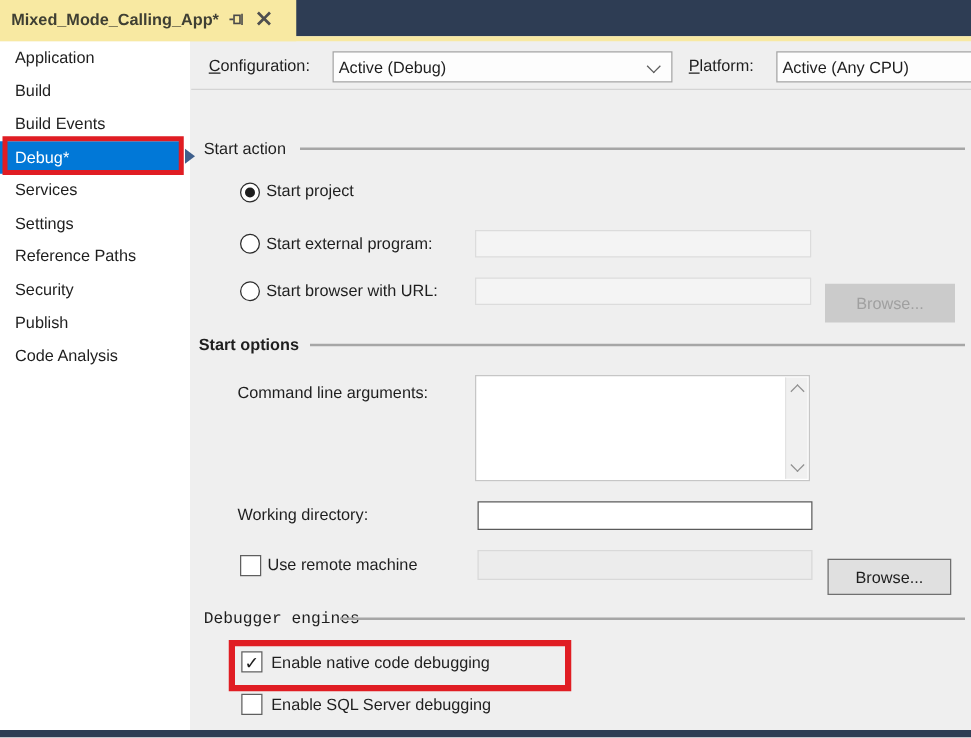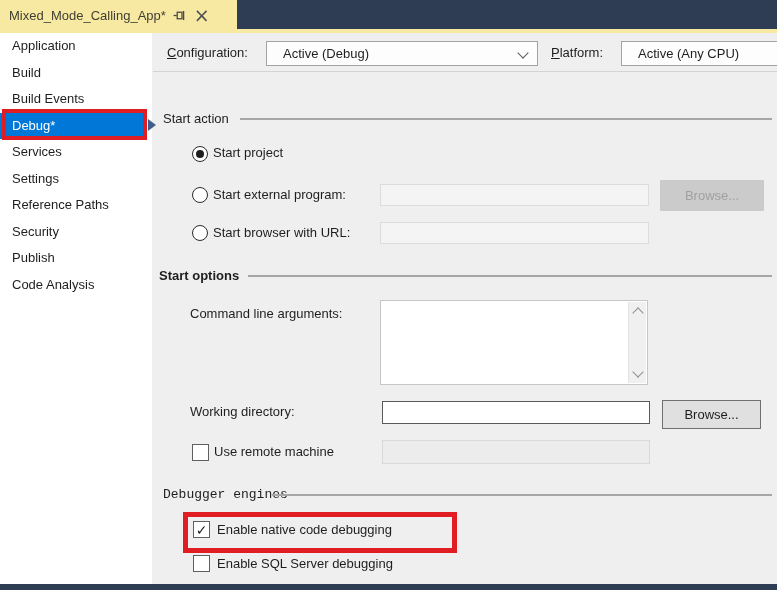--- a/index.html
+++ b/index.html
@@ -3,21 +3,21 @@
 <meta charset="utf-8">
 <style>
   html,body{margin:0;padding:0;}
   .stage{position:relative;width:777px;height:590px;background:#efefef;overflow:hidden;
          font-family:"Liberation Sans",sans-serif;color:#1e1e1e;font-size:13px;cursor:default;}
 
   
   .topbar{position:absolute;left:0;top:0;width:777px;height:29px;background:#2e3d54;}
   .tab-underline{position:absolute;left:0;top:29px;width:777px;height:4px;background:#f8e9a2;}
   .doc-tab{position:absolute;left:0;top:0;width:237px;height:33px;background:#f8e9a2;
-           display:flex;align-items:center;box-sizing:border-box;padding:0 6px 3px 9px;z-index:2;}
+           display:flex;align-items:center;box-sizing:border-box;padding:0 6px 3px 9px;z-index:2;font-weight:bold;}
   .doc-tab .title{color:#3f3f33;white-space:nowrap;}
   .tab-icon{display:inline-flex;align-items:center;justify-content:center;width:16px;height:16px;margin-left:6px;}
   .close-x{font-size:19px;line-height:14px;color:#4f4f4f;margin-left:6px;font-family:"DejaVu Sans",sans-serif;}
 
   
   .sidebar{position:absolute;left:0;top:33px;width:152px;height:551px;background:#ffffff;z-index:1;}
   .side-item{height:26.5px;line-height:26.5px;padding-left:12px;white-space:nowrap;box-sizing:border-box;}
   .side-item.selected{background:#0178d7;color:#ffffff;width:146px;}
 
   
@@ -25,41 +25,41 @@
   .ann-debug{left:2px;top:109px;width:145px;height:31px;}
   .ann-native{left:183px;top:512px;width:274px;height:41px;border-width:5px;}
   .sel-arrow{position:absolute;left:148px;top:119px;width:0;height:0;z-index:6;
              border-top:6px solid transparent;border-bottom:6px solid transparent;border-left:8px solid #3e5f8c;}
 
   
   .lbl{position:absolute;line-height:16px;white-space:nowrap;}
   .mnemonic::first-letter{text-decoration:underline;}
   .sect-line{position:absolute;height:2px;background:#a6a6a6;}
   .combo{position:absolute;background:#fdfdfd;border:1px solid #a2a2a2;box-sizing:border-box;
-         display:flex;align-items:center;padding:0 16px;}
+         display:flex;align-items:center;padding:0 4px;}
   .chev{position:absolute;right:10px;top:7px;width:7px;height:7px;
         border-right:1.5px solid #5c5c5c;border-bottom:1.5px solid #5c5c5c;transform:rotate(45deg);}
   .hsep{position:absolute;left:153px;top:71px;width:624px;height:1px;background:#d4d4d4;}
 
   .radio{position:absolute;width:16px;height:16px;border:1px solid #2b2b2b;border-radius:50%;
          background:#fff;box-sizing:border-box;}
   .radio.on::after{content:"";position:absolute;left:3px;top:3px;width:8px;height:8px;border-radius:50%;background:#1e1e1e;}
 
   .cb{position:absolute;width:17px;height:17px;background:#fff;border:1px solid #5f5f5f;box-sizing:border-box;
       display:flex;align-items:center;justify-content:center;font-size:14px;line-height:14px;color:#1e1e1e;}
 
   .field{position:absolute;box-sizing:border-box;background:#ffffff;}
   .field.dis{background:#f4f4f4;border:1px solid #dcdcdc;}
   .f-ext{left:380px;top:184px;width:269px;height:22px;}
   .f-url{left:380px;top:222px;width:269px;height:22px;}
   .f-cmd{left:380px;top:300px;width:268px;height:85px;border:1px solid #c6c6c6;}
   .f-wd{left:382px;top:401px;width:268px;height:23px;border:1px solid #5a5a5a;}
   .f-rm{left:382px;top:440px;width:268px;height:24px;background:#ececec;border:1px solid #d9d9d9;}
 
-  .btn{position:absolute;display:flex;align-items:center;justify-content:center;box-sizing:border-box;}
+  .btn{position:absolute;display:flex;align-items:center;justify-content:center;box-sizing:border-box;margin-top:47px;}
   .btn.dis{left:660px;top:180px;width:104px;height:31px;background:#cbcbcb;color:#a0a0a0;}
   .btn.en{left:662px;top:400px;width:99px;height:29px;background:#e0e0e0;border:1px solid #707070;color:#1e1e1e;}
 
   .sbar{position:absolute;top:1px;bottom:1px;right:1px;width:17px;background:#f0f0f0;border-left:1px solid #e2e2e2;}
   .sb-up,.sb-dn{position:absolute;left:5px;width:7px;height:7px;}
   .sb-up{top:7px;border-left:1.5px solid #8f8f8f;border-top:1.5px solid #8f8f8f;transform:rotate(45deg);}
   .sb-dn{bottom:7px;border-right:1.5px solid #8f8f8f;border-bottom:1.5px solid #8f8f8f;transform:rotate(45deg);}
 
   .bottombar{position:absolute;left:0;top:584px;width:777px;height:6px;background:#2e3d54;}
 </style>

